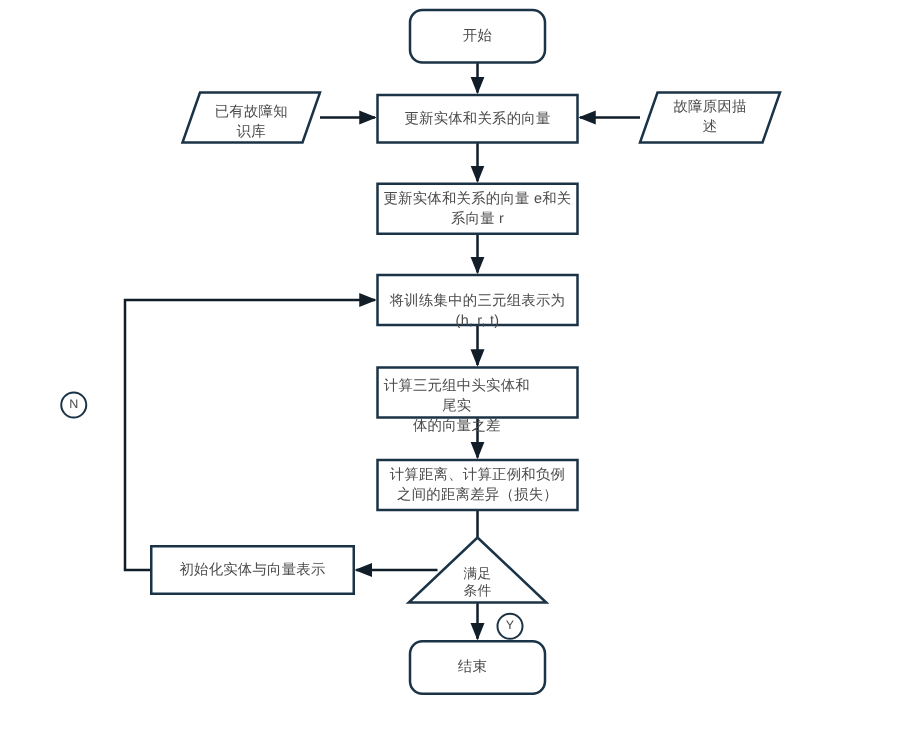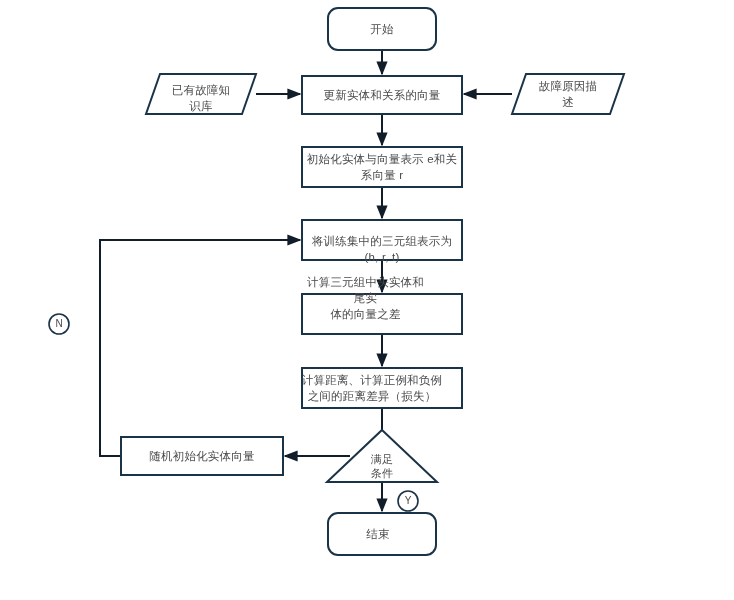--- a/index.html
+++ b/index.html
@@ -92,28 +92,28 @@
         <circle cx="408" cy="501" r="10" fill="#ffffff" stroke="#1b3346" stroke-width="1.6"></circle>
       </g>
   </svg>
   <div id="labels-layer">
       <div class="node-label" style="left: 328px; top: 8px; width: 108px; height: 42px;">开始</div>
       <div class="node-label" style="left: 146px; top: 74px; width: 110px; height: 48px;">已有故障知
 识库</div>
       <div class="node-label" style="left: 302px; top: 76px; width: 160px; height: 38px;">更新实体和关系的向量</div>
       <div class="node-label" style="left: 512px; top: 74px; width: 112px; height: 40px;">故障原因描
 述</div>
-      <div class="node-label" style="left: 302px; top: 147px; width: 160px; height: 40px;">初始化实体与向量表示 e和关
+      <div class="node-label" style="left: 302px; top: 147px; width: 160px; height: 40px;">更新实体和关系的向量 e和关
 系向量 r</div>
       <div class="node-label" style="left: 302px; top: 220px; width: 160px; height: 57px;">将训练集中的三元组表示为
 (h, r, t)</div>
-      <div class="node-label" style="left: 302px; top: 278px; width: 127px; height: 40px;">计算三元组中头实体和尾实
+      <div class="node-label" style="left: 302px; top: 305px; width: 127px; height: 40px;">计算三元组中头实体和尾实
 体的向量之差</div>
-      <div class="node-label" style="left: 292px; top: 368px; width: 160px; height: 40px;">计算距离、计算正例和负例
+      <div class="node-label" style="left: 302px; top: 368px; width: 160px; height: 40px;">计算距离、计算正例和负例
 之间的距离差异（损失）</div>
-      <div class="node-label" style="left: 121px; top: 437px; width: 162px; height: 38px;">随机初始化实体向量</div>
+      <div class="node-label" style="left: 121px; top: 437px; width: 162px; height: 38px;">初始化实体与向量表示</div>
       <div class="node-label" style="left: 327px; top: 430px; width: 110px; height: 50px; align-items: flex-end; padding-bottom: 18px; font-size: 11px; line-height: 14px;">满足
 条件</div>
       <div class="node-label" style="left: 328px; top: 513px; width: 100px; height: 42px;">结束</div>
       <div class="conn-badge-label" style="left: 49px; top: 314px; width: 20px; height: 20px;">N</div>
       <div class="conn-badge-label" style="left: 398px; top: 491px; width: 20px; height: 20px;">Y</div>
     </div>
 </div>
 
 </body></html>

